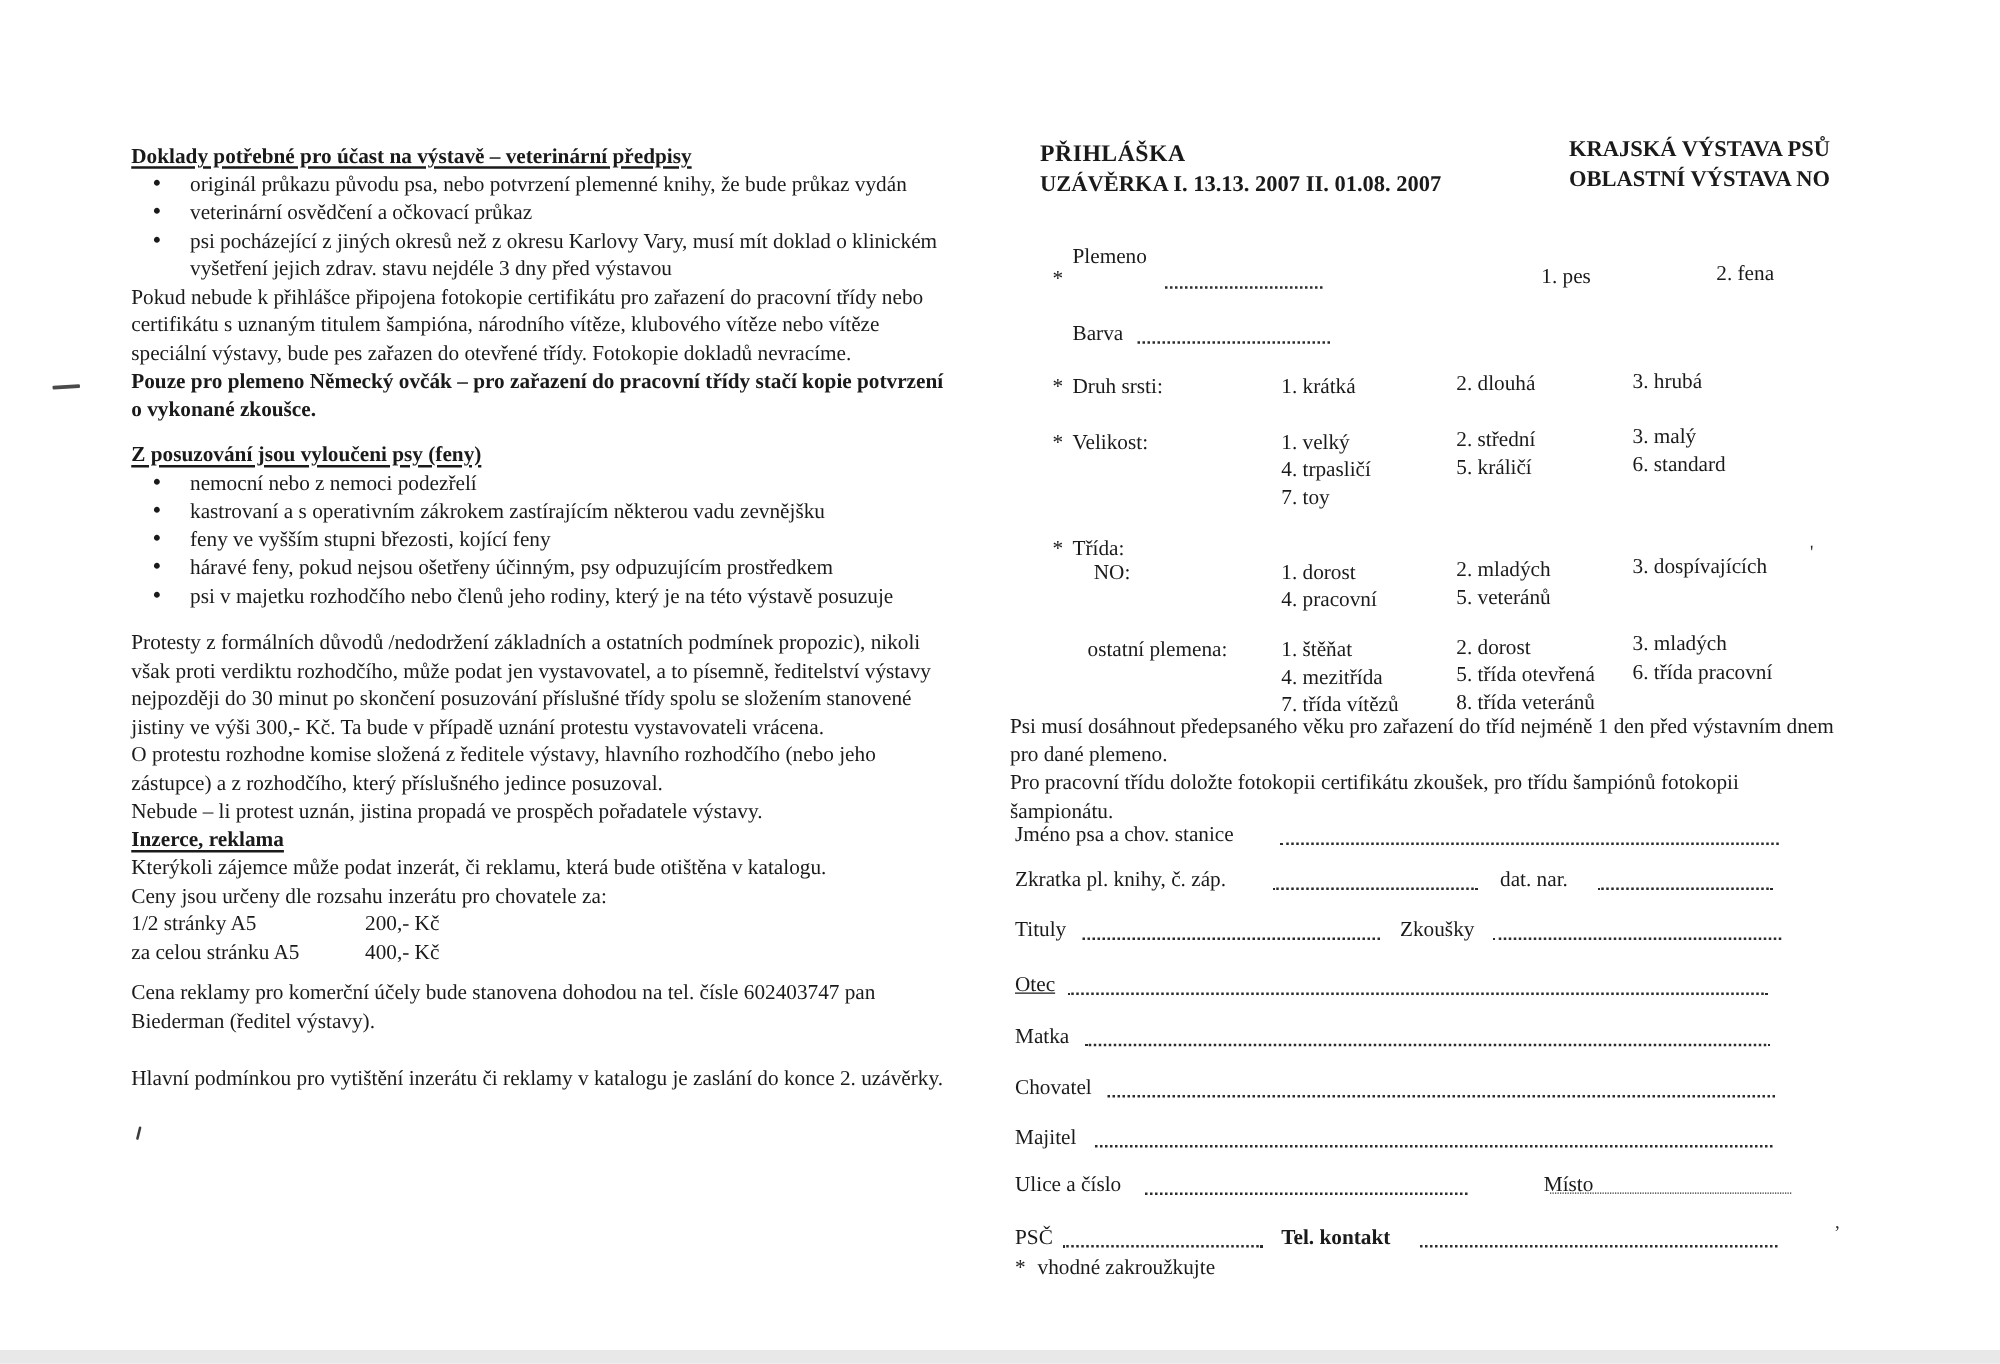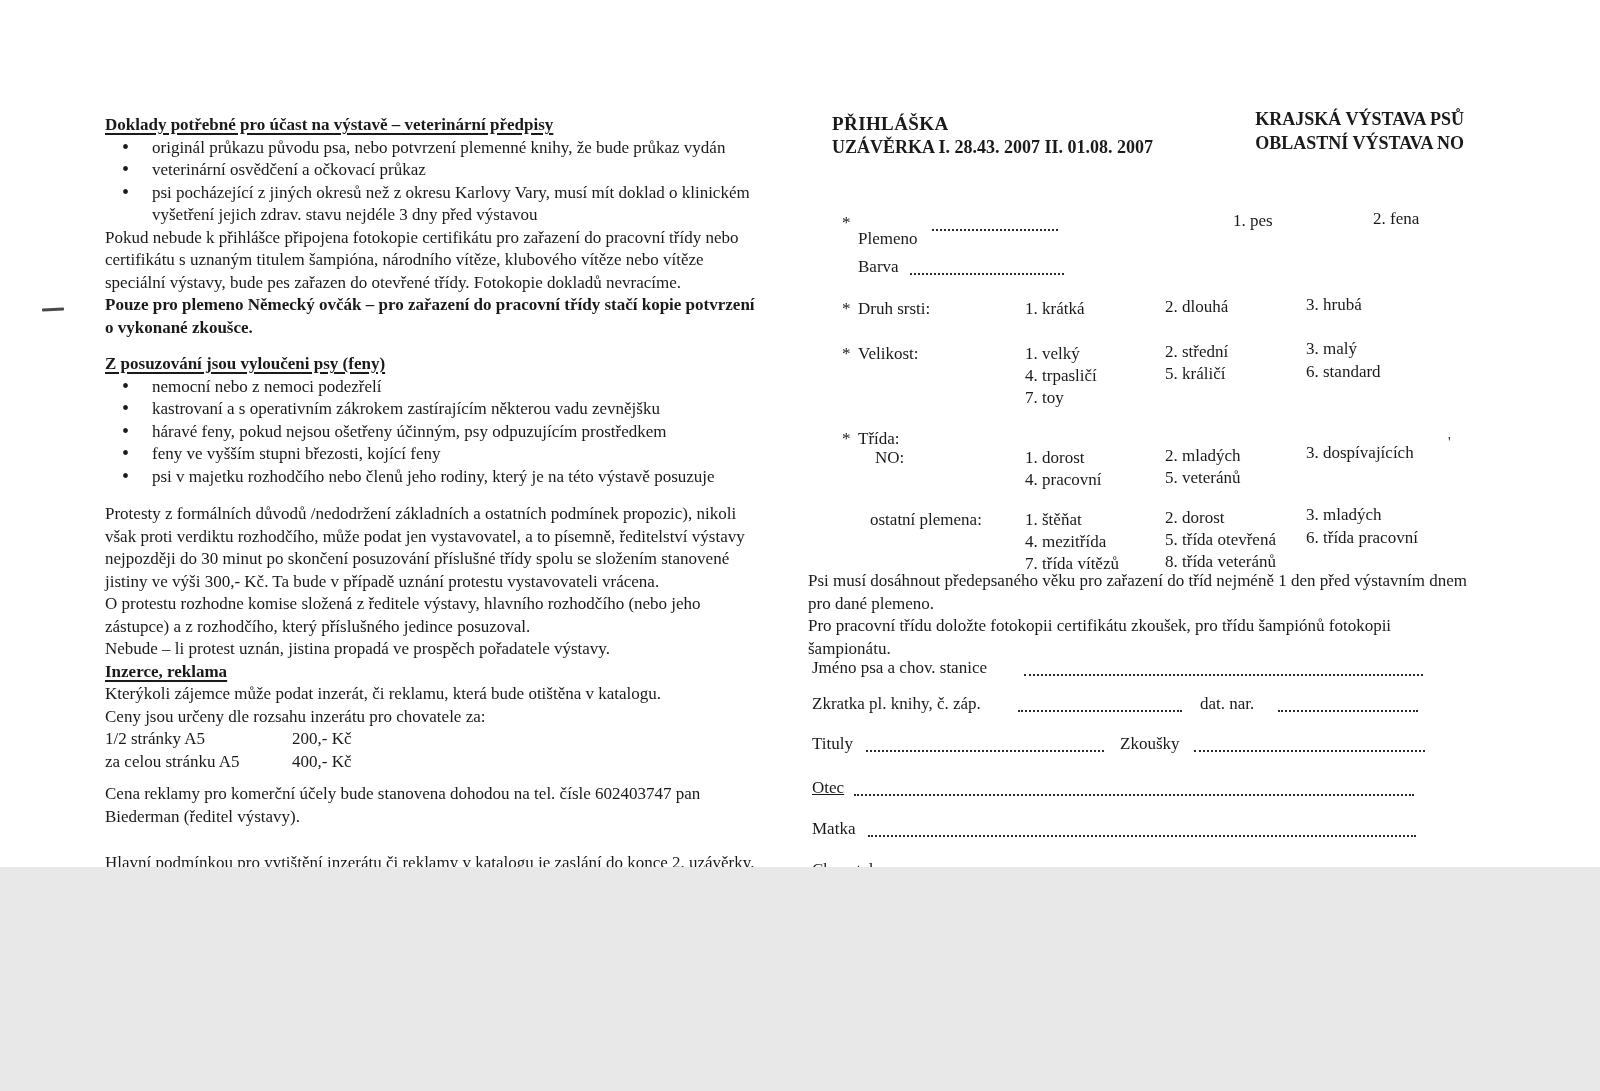--- a/index.html
+++ b/index.html
@@ -1,18 +1,18 @@
 <!DOCTYPE html>
 <html><head>
 <meta charset="utf-8">
 <style>
   html,body{margin:0;padding:0;background:#e8e8e8;}
   .page{
     position:relative;
-    width:1600px;height:867px;
+    width:1600px;height:1080px;
     background:#ffffff;
     color:#1a1a1a;
     font-family:"Liberation Serif","DejaVu Serif",serif;
     overflow:hidden;
   }
   
   .col-left{
     position:absolute;left:105px;top:114px;width:652px;
     font-size:17px;line-height:22.5px;
   }
@@ -68,22 +68,22 @@
       </ul>
       <div>Pokud nebude k přihlášce připojena fotokopie certifikátu pro zařazení do pracovní třídy nebo certifikátu s uznaným titulem šampióna, národního vítěze, klubového vítěze nebo vítěze speciální výstavy, bude pes zařazen do otevřené třídy. Fotokopie dokladů nevracíme.</div>
       <div class="bold">Pouze pro plemeno Německý ovčák – pro zařazení do pracovní třídy stačí kopie potvrzení o vykonané zkoušce.</div>
     </div>
 
     <div class="mt-sec">
       <div class="sec-title">Z posuzování jsou vyloučeni psy (feny)</div>
       <ul class="bullets">
         <li>nemocní nebo z nemoci podezřelí</li>
         <li>kastrovaní a s operativním zákrokem zastírajícím některou vadu zevnějšku</li>
+        <li>feny ve vyšším stupni březosti, kojící feny</li>
         <li>háravé feny, pokud nejsou ošetřeny účinným, psy odpuzujícím prostředkem</li>
-        <li>feny ve vyšším stupni březosti, kojící feny</li>
         <li>psi v majetku rozhodčího nebo členů jeho rodiny, který je na této výstavě posuzuje</li>
       </ul>
     </div>
 
     <div class="mt-sec2">
       <div>Protesty z formálních důvodů /nedodržení základních a ostatních podmínek propozic), nikoli však proti verdiktu rozhodčího, může podat jen vystavovatel, a to písemně, ředitelství výstavy nejpozději do 30 minut po skončení posuzování příslušné třídy spolu se složením stanovené jistiny ve výši 300,- Kč. Ta bude v případě uznání protestu vystavovateli vrácena.</div>
       <div>O protestu rozhodne komise složená z ředitele výstavy, hlavního rozhodčího (nebo jeho zástupce) a z rozhodčího, který příslušného jedince posuzoval.</div>
       <div>Nebude – li protest uznán, jistina propadá ve prospěch pořadatele výstavy.</div>
     </div>
 
@@ -102,25 +102,25 @@
       <div class="mt10">Cena reklamy pro komerční účely bude stanovena dohodou na tel. čísle 602403747 pan Biederman (ředitel výstavy).</div>
       <div class="mt24">Hlavní podmínkou pro vytištění inzerátu či reklamy v katalogu je zaslání do konce 2. uzávěrky.</div>
     </div>
 
   </div>
 
   <div class="col-right">
 
     <span class="abs hdr-big" style="left:26px;top:7px;">PŘIHLÁŠKA</span>
     <span class="abs hdr" style="right:14px;top:2px;">KRAJSKÁ VÝSTAVA PSŮ</span>
-    <span class="abs hdr" style="left:26px;top:30px;">UZÁVĚRKA  I. 28.43. 2007   II. 01.08. 2007</span>
+    <span class="abs hdr" style="left:26px;top:30px;">UZÁVĚRKA  I. 13.13. 2007   II. 01.08. 2007</span>
     <span class="abs hdr" style="right:14px;top:26px;">OBLASTNÍ VÝSTAVA NO</span>
 
     <span class="abs" style="left:36px;top:106px;">*</span>
-    <span class="abs" style="left:52px;top:122px;">Plemeno</span>
+    <span class="abs" style="left:52px;top:88px;">Plemeno</span>
     <div class="dl" style="left:126px;top:107px;width:126px;"></div>
     <span class="abs" style="left:427px;top:104px;">1. pes</span>
     <span class="abs" style="left:567px;top:102px;">2. fena</span>
 
     <span class="abs" style="left:52px;top:150px;">Barva</span>
     <div class="dl" style="left:104px;top:151px;width:154px;"></div>
 
     <span class="abs" style="left:36px;top:192px;">*</span>
     <span class="abs" style="left:52px;top:192px;">Druh srsti:</span>
     <span class="abs" style="left:219px;top:192px;">1. krátká</span>

